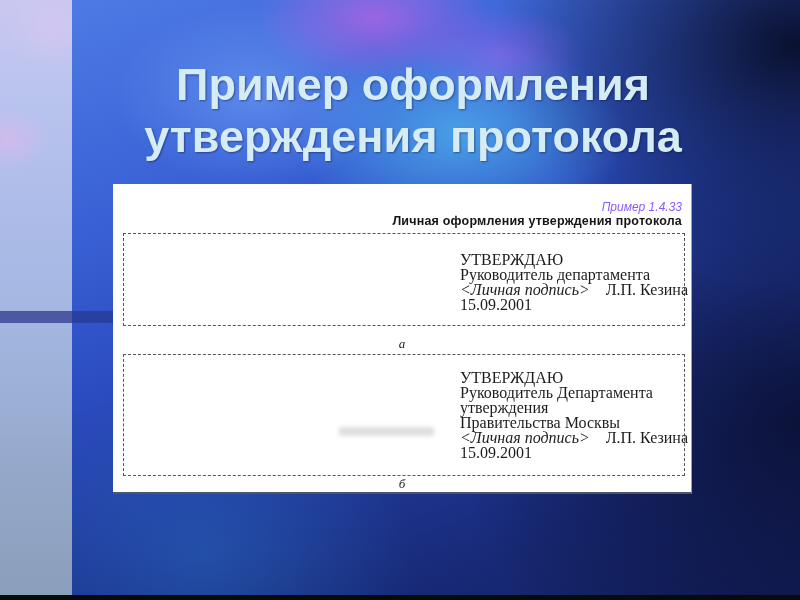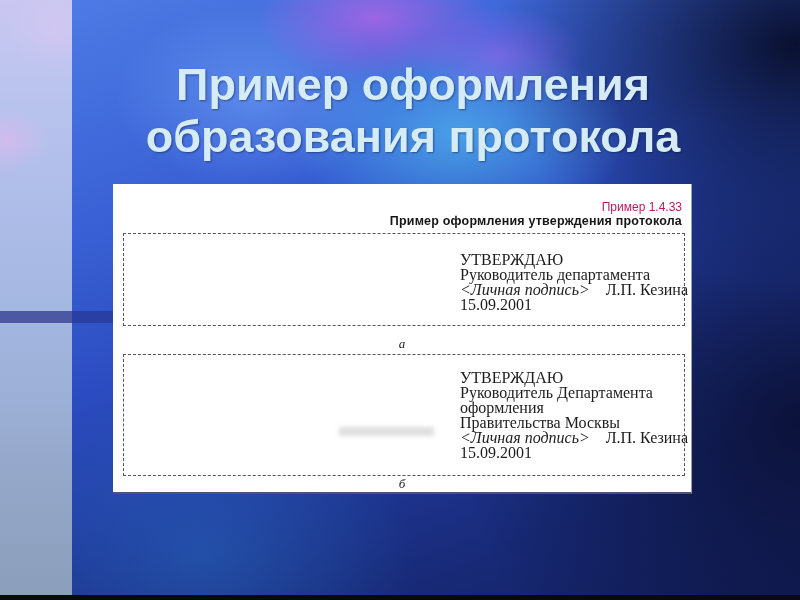--- a/index.html
+++ b/index.html
@@ -49,21 +49,21 @@
     text-shadow:1px 1px 2px rgba(5,15,55,0.45);
   }
 
   
   .doc{
     position:absolute;left:113px;top:184px;width:578px;height:308px;
     background:#ffffff;color:#1b1b1b;
     border-right:1px solid #9aa0b2;
     border-bottom:2px solid #4e5568;
   }
-  .doc-ref{position:absolute;top:16px;right:9px;font-size:12px;color:#be185d;}
+  .doc-ref{position:absolute;top:16px;right:9px;font-style:italic;font-size:12px;color:#8b5cf6;}
   .doc-heading{position:absolute;top:30px;right:9px;font-weight:bold;font-size:12.5px;letter-spacing:0.2px;color:#161616;}
 
   .box{position:absolute;left:10px;right:6px;border:1px dashed #555;}
   .box-a{top:49px;height:91px;}
   .box-b{top:170px;height:120px;}
 
   .stamp{
     position:absolute;left:336px;
     font-family:"Liberation Serif",serif;
     font-size:16px;line-height:15px;color:#1c1c1c;
@@ -90,45 +90,45 @@
 </head>
 <body>
 
 <div class="slide">
   <div class="bg"></div>
   <div class="left-band"></div>
   <div class="h-stripe"></div>
 
   <h1 class="title">
     <span>Пример оформления</span><br>
-    <span>образования протокола</span>
+    <span>утверждения протокола</span>
   </h1>
 
   <div class="doc">
     <div class="doc-ref">Пример 1.4.33</div>
-    <div class="doc-heading">Пример оформления утверждения протокола</div>
+    <div class="doc-heading">Личная оформления утверждения протокола</div>
 
     <div class="box box-a">
       <div class="stamp stamp-a">
         <div>УТВЕРЖДАЮ</div>
         <div>Руководитель департамента</div>
         <div>
           <span class="sig-italic">&lt;Личная подпись&gt;</span><span class="sig-name">Л.П. Кезина</span>
         </div>
         <div>15.09.2001</div>
       </div>
     </div>
     <div class="variant-label label-a">а</div>
 
     <div class="box box-b">
       <div class="scan-artifact"></div>
       <div class="stamp stamp-b">
         <div>УТВЕРЖДАЮ</div>
         <div>Руководитель Департамента</div>
-        <div>оформления</div>
+        <div>утверждения</div>
         <div>Правительства Москвы</div>
         <div>
           <span class="sig-italic">&lt;Личная подпись&gt;</span><span class="sig-name">Л.П. Кезина</span>
         </div>
         <div>15.09.2001</div>
       </div>
     </div>
     <div class="variant-label label-b">б</div>
   </div>
 

